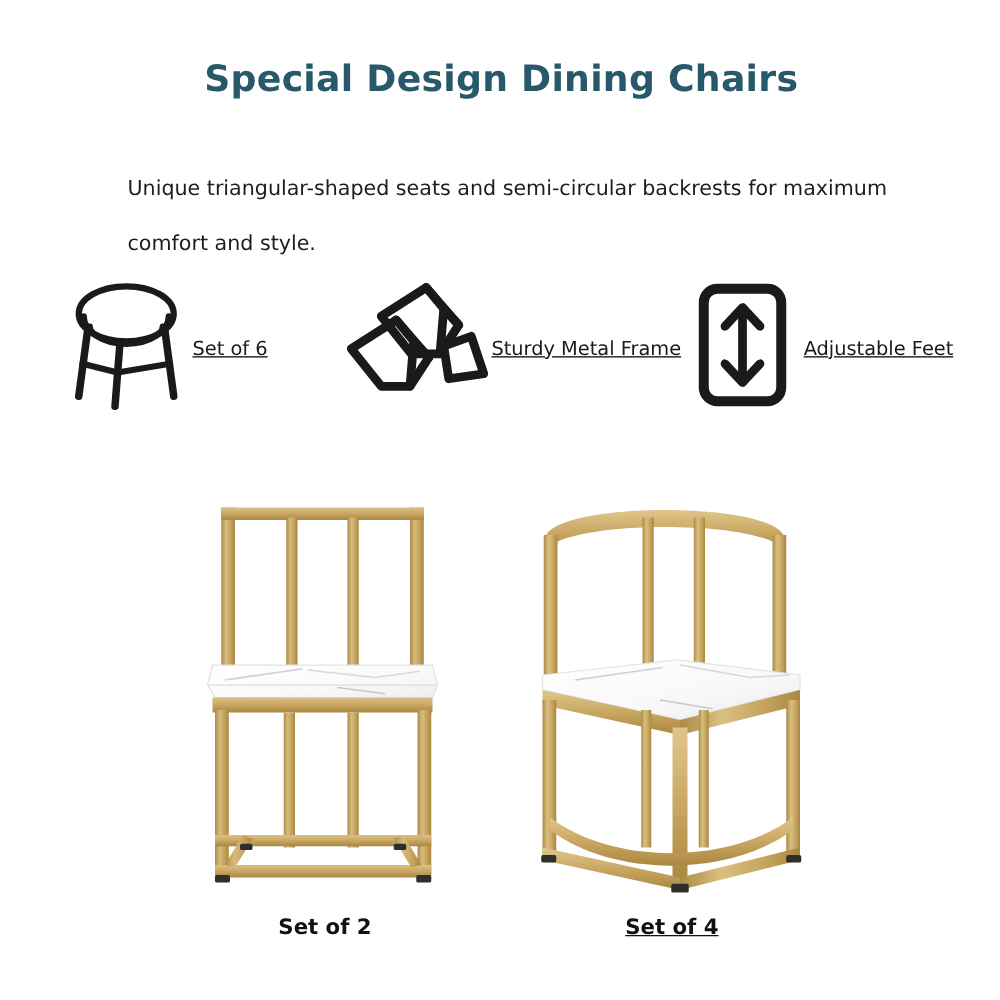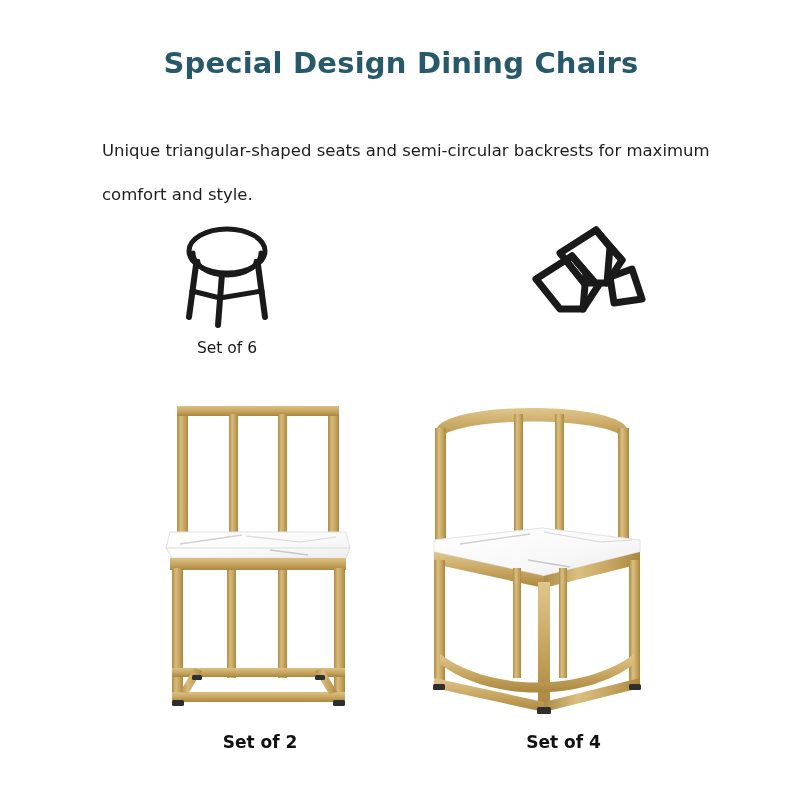--- a/index.html
+++ b/index.html
@@ -46,22 +46,23 @@
     top: 218px;
     left: 48px;
     width: 716px;
     height: 165px;
     display: flex;
     align-items: flex-start;
   }
   .feature {
     flex: 1 1 0;
     display: flex;
-    flex-direction: column;
+    flex-direction: row;
     align-items: center;
+    text-decoration: underline;
   }
   .feature .icon-box {
     height: 115px;
     display: flex;
     align-items: center;
     justify-content: center;
   }
   .feature .flabel {
     margin-top: 6px;
     font-size: 15.5px;
@@ -96,21 +97,21 @@
   .caption {
     position: absolute;
     top: 0;
     font-size: 17px;
     font-weight: bold;
     color: #111111;
     text-align: center;
     font-family: "DejaVu Sans", sans-serif;
   }
   .caption-left  { left: 180px; width: 160px; }
-  .caption-right { left: 476px; width: 175px; }
+  .caption-right { left: 450px; width: 175px; text-decoration: underline; }
 </style>
 </head>
 <body>
 
 <div class="page">
 
   <div class="title">Special Design Dining Chairs</div>
 
   <div class="subtitle">Unique triangular-shaped seats and semi-circular backrests for maximum comfort and style.</div>
 
@@ -139,23 +140,35 @@
             <path d="M38 32 L74 9 L100 39 L85 62 L62 62 Z"></path>
             <path d="M74 9 L88 26 L100 39"></path>
             <path d="M85 62 L88 26"></path>
             <path d="M14 58 L50 35 L76 65 L61 88 L38 88 Z"></path>
             <path d="M50 35 L64 52 L76 65"></path>
             <path d="M61 88 L64 52"></path>
             <path d="M88 56 L110 48 L120 78 L92 82 Z"></path>
           </g>
         </svg>
       </div>
-    </div>
-
-
+      <div class="flabel">Sturdy Metal Frame</div>
+    </div>
+
+
+    <div class="feature">
+      <div class="icon-box">
+        <svg width="98" height="106" viewBox="0 0 98 106" fill="none">
+          <rect x="18" y="8" width="62" height="90" rx="11" stroke="#1a1a1a" stroke-width="8" fill="none"></rect>
+          <path d="M49 24 L49 82" stroke="#1a1a1a" stroke-width="7" stroke-linecap="round"></path>
+          <path d="M35 38 L49 23 L63 38" stroke="#1a1a1a" stroke-width="7" stroke-linecap="round" stroke-linejoin="round" fill="none"></path>
+          <path d="M35 68 L49 83 L63 68" stroke="#1a1a1a" stroke-width="7" stroke-linecap="round" stroke-linejoin="round" fill="none"></path>
+        </svg>
+      </div>
+      <div class="flabel">Adjustable Feet</div>
+    </div>
 
   </div>
 
   <div class="chairs">
 
     <div class="chair-slot chair-left">
       <svg width="220" height="340" viewBox="0 0 220 340" fill="none">
         <defs>
           <linearGradient id="gA" x1="0" y1="0" x2="1" y2="0">
             <stop offset="0%" stop-color="#ad8c46"></stop>

